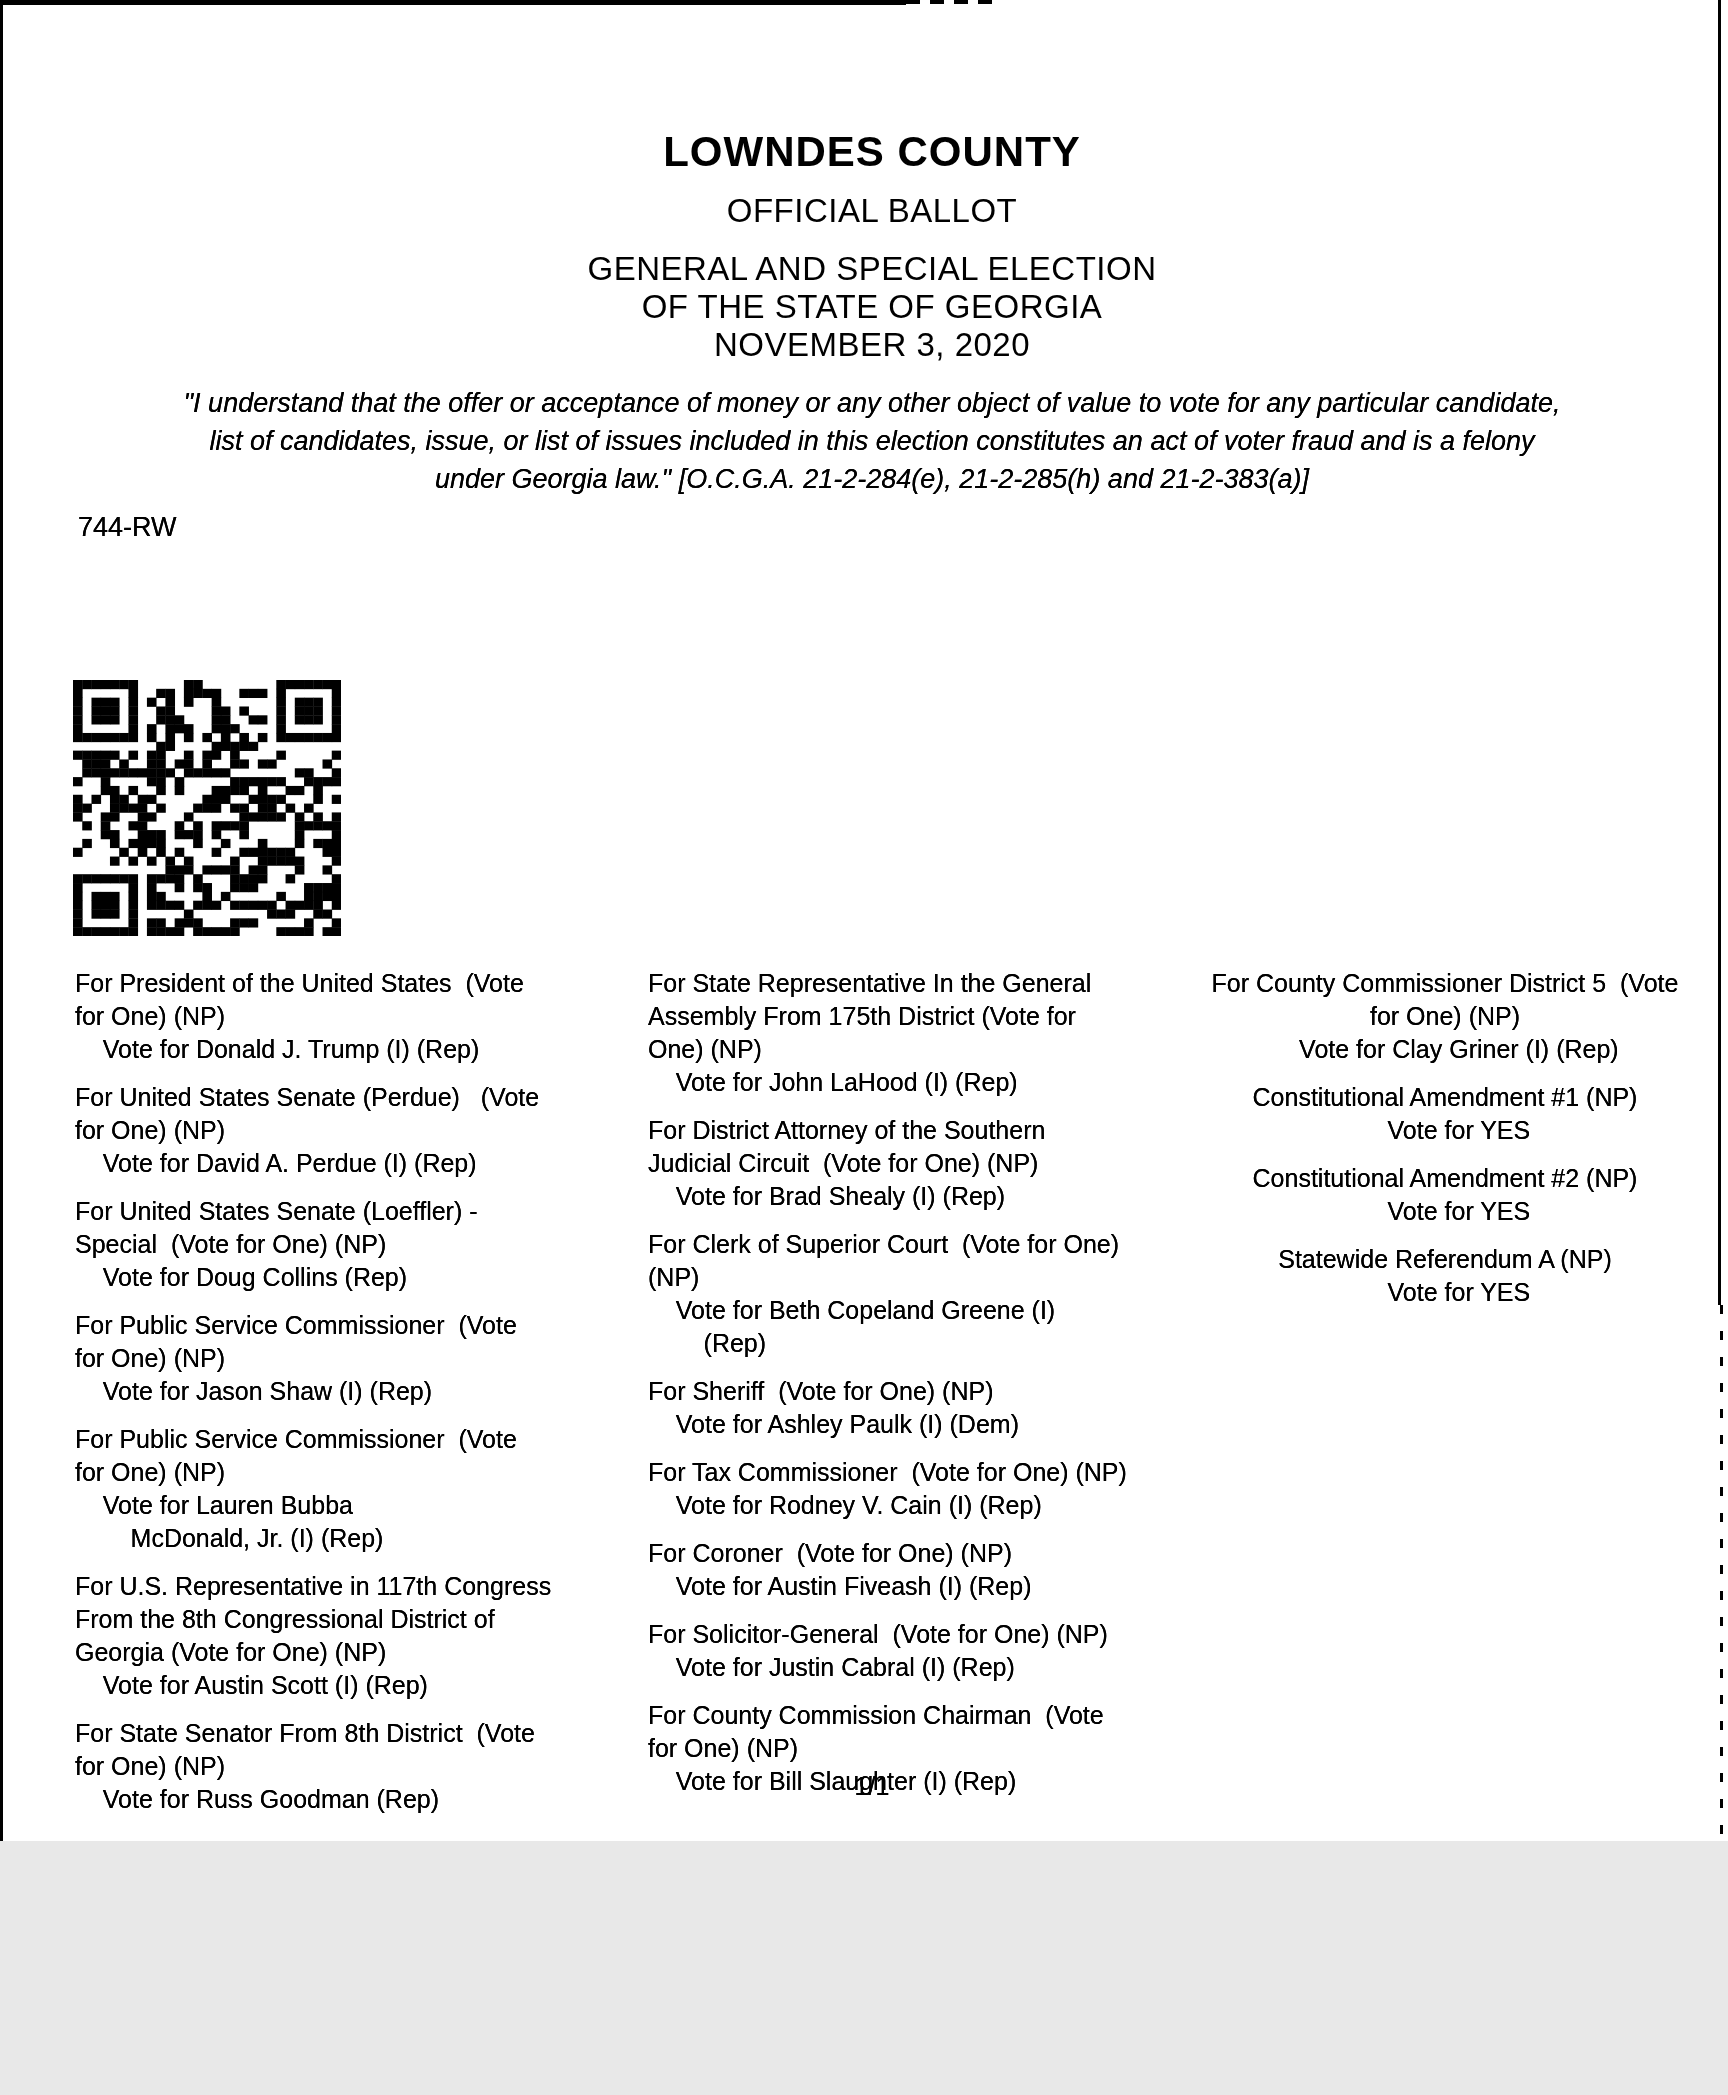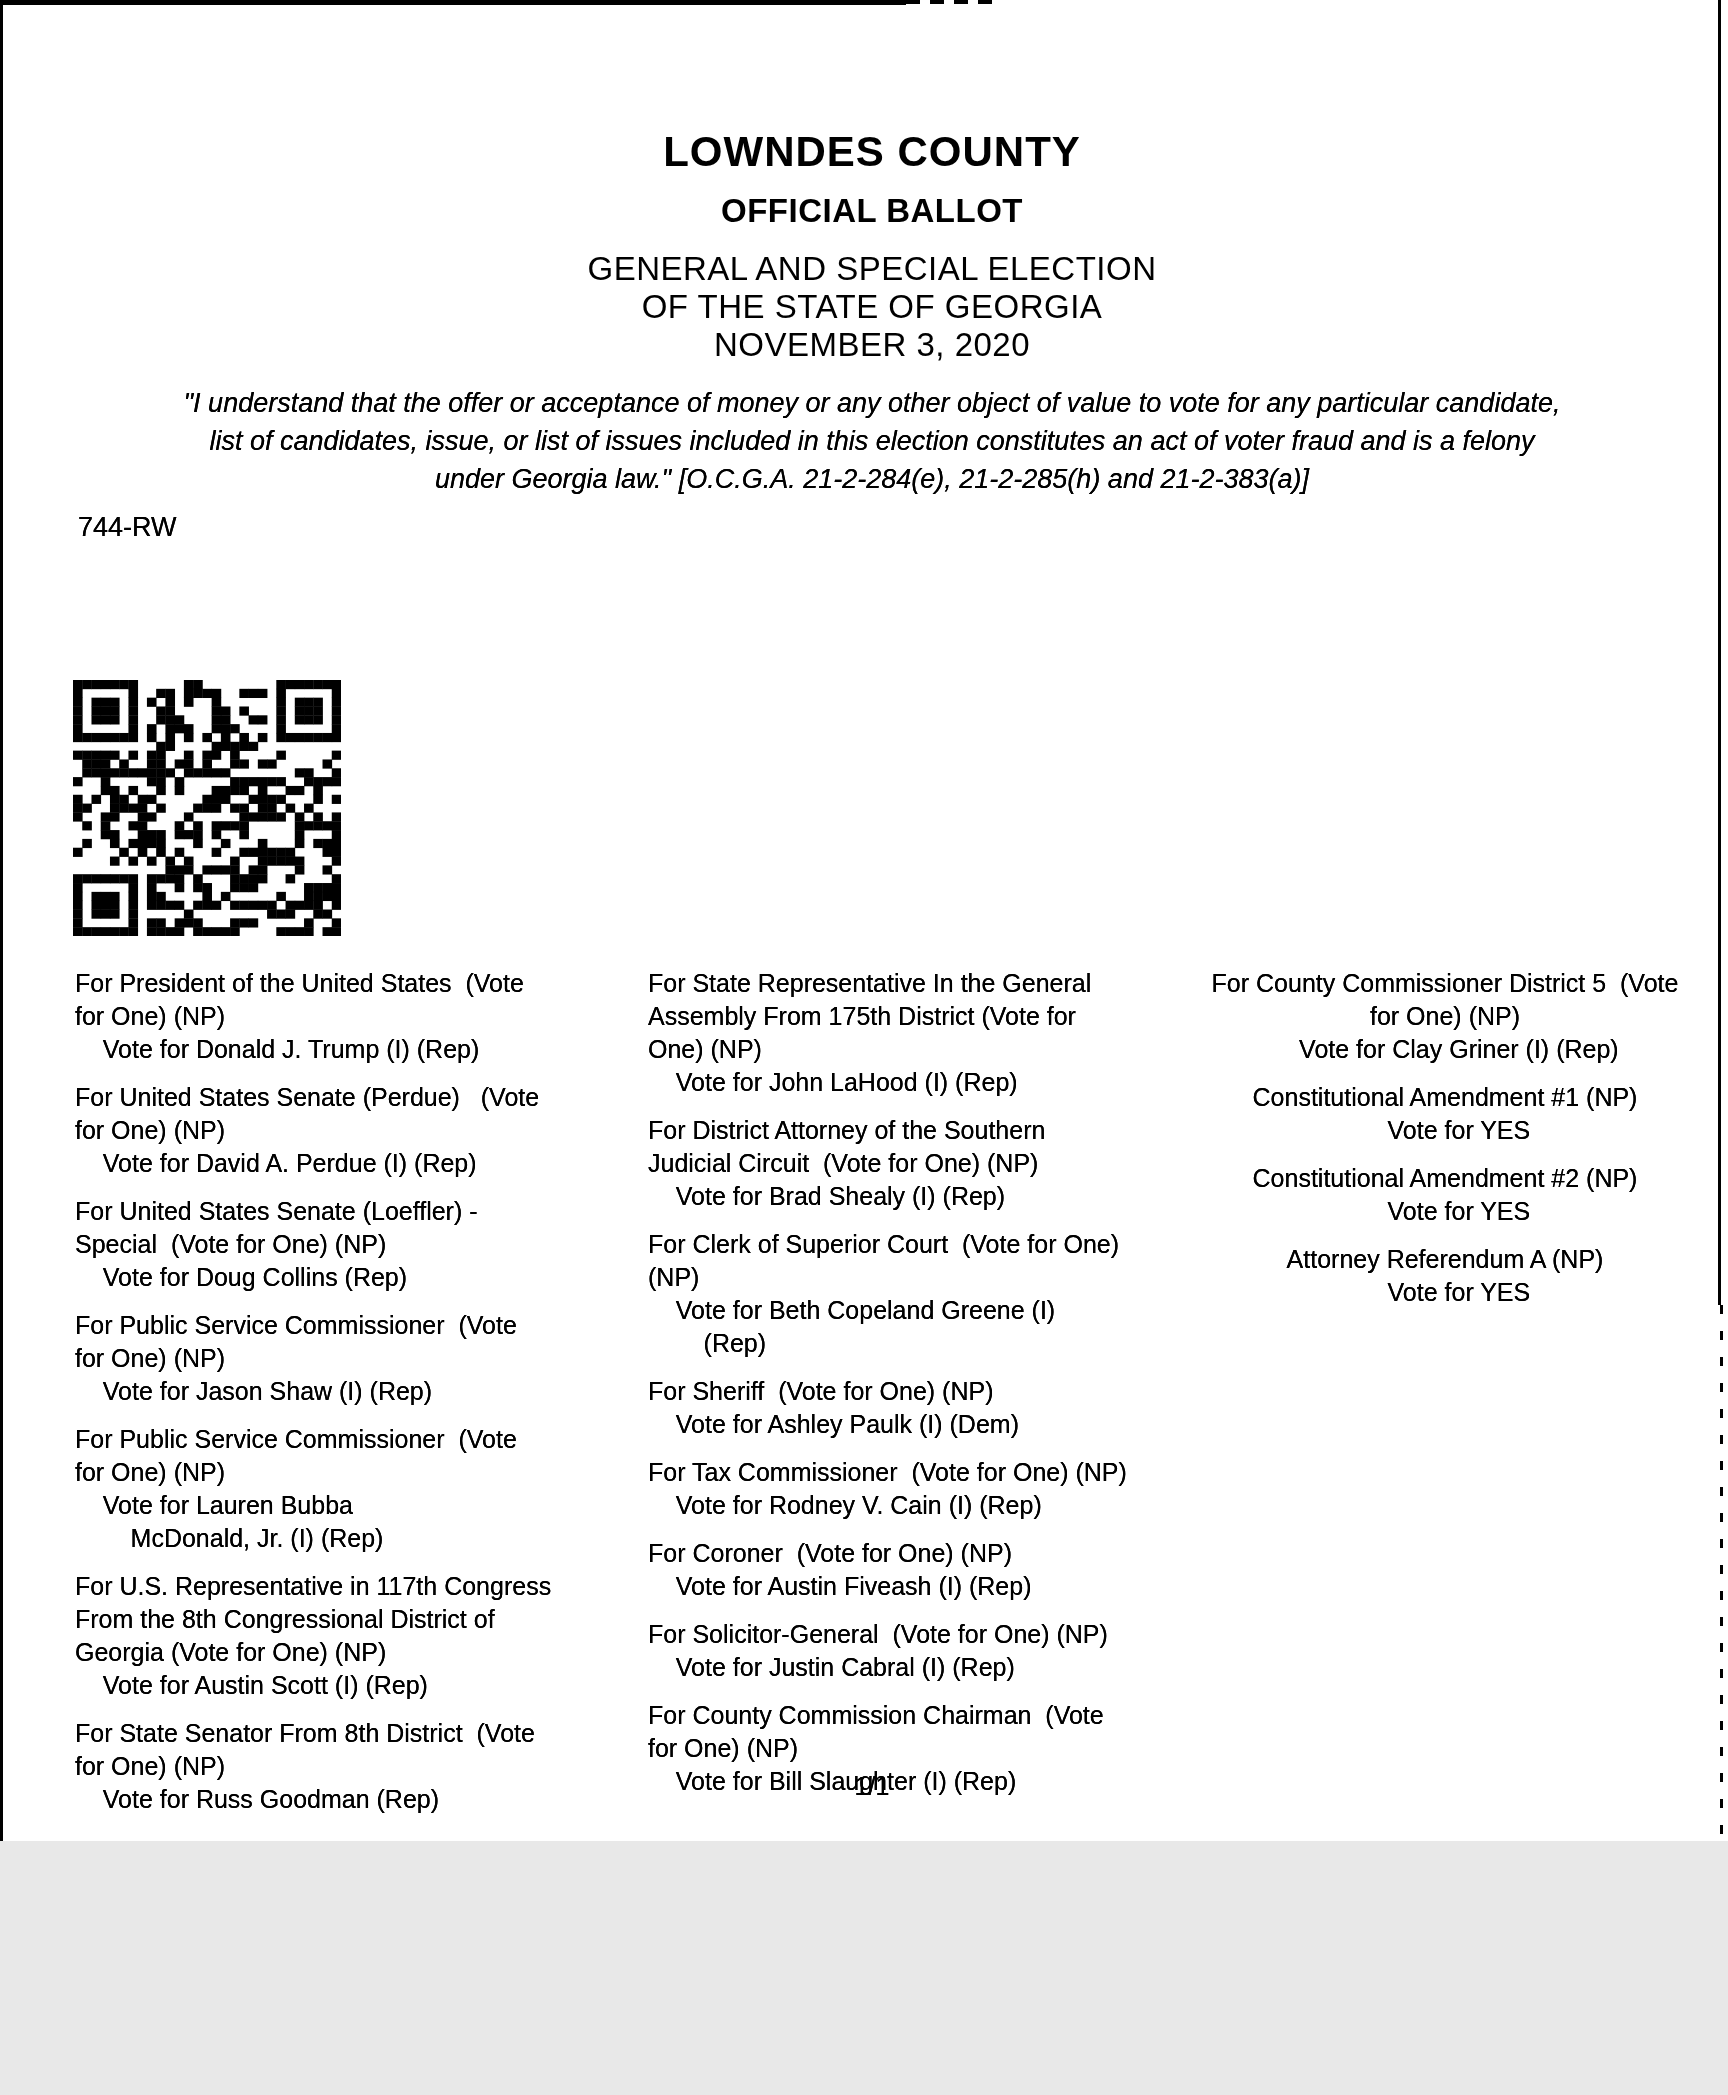--- a/index.html
+++ b/index.html
@@ -23,21 +23,21 @@
     background: repeating-linear-gradient(180deg, #000 0 9px, transparent 9px 26px); }
   .b-right-c { left: 1722px; top: 1920px; width: 4px; height: 175px; }
   .b-bottom { left: 0; top: 2088px; width: 1428px; height: 6px; }
   .b-bottom-dash { left: 1428px; top: 2089px; width: 150px; height: 4px;
     background: repeating-linear-gradient(90deg, #000 0 10px, transparent 10px 30px); }
 
   .center-band { position: absolute; left: 16px; right: 0; text-align: center; }
   .thicken { text-shadow: 0 0 0.6px #000; }
 
   .county-title { top: 128px; font-size: 42px; font-weight: bold; letter-spacing: 1px; }
-  .ballot-type  { top: 192px; font-size: 33px; font-weight: bold; letter-spacing: 0.5px; }
+  .ballot-type  { top: 192px; font-size: 33px; font-weight: normal; letter-spacing: 0.5px; }
   .election-block { top: 250px; font-size: 33px; font-weight: normal; line-height: 38px;
     letter-spacing: 0.5px; white-space: pre-line; }
   .fraud-notice { top: 384px; font-size: 27px; font-style: italic; line-height: 38px;
     white-space: pre-line; }
 
   .style-code { position: absolute; left: 78px; top: 512px; font-size: 27px; }
 
   .qr { position: absolute; left: 73px; top: 680px; width: 268px; height: 256px; }
   .qr svg { display: block; width: 100%; height: 100%; }
 
@@ -553,19 +553,19 @@
   </div>
 
   <div class="col col-3 thicken">
     <div class="race">For County Commissioner District 5  (Vote
 for One) (NP)
     Vote for Clay Griner (I) (Rep)</div>
     <div class="race">Constitutional Amendment #1 (NP)
     Vote for YES</div>
     <div class="race">Constitutional Amendment #2 (NP)
     Vote for YES</div>
-    <div class="race">Attorney Referendum A (NP)
+    <div class="race">Statewide Referendum A (NP)
     Vote for YES</div>
   </div>
 
   <div class="center-band page-indicator thicken">1/1</div>
 
 </div>
 
 </body></html>

